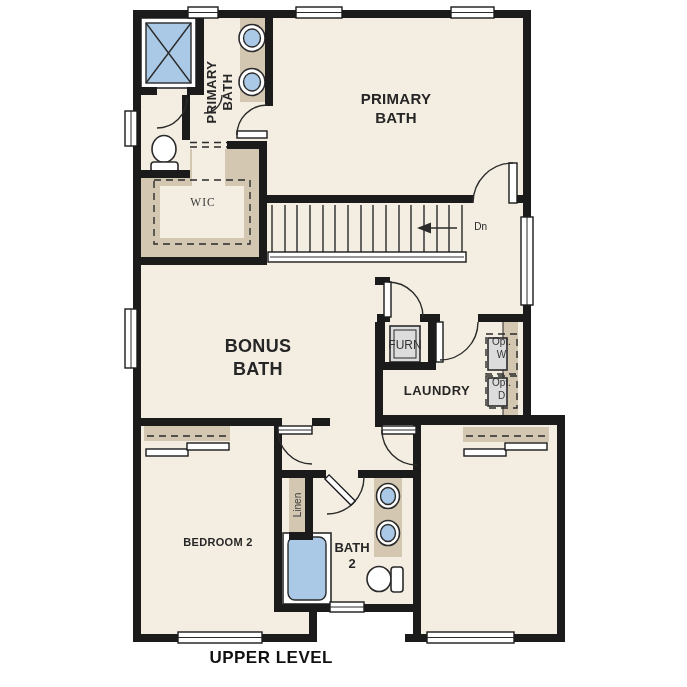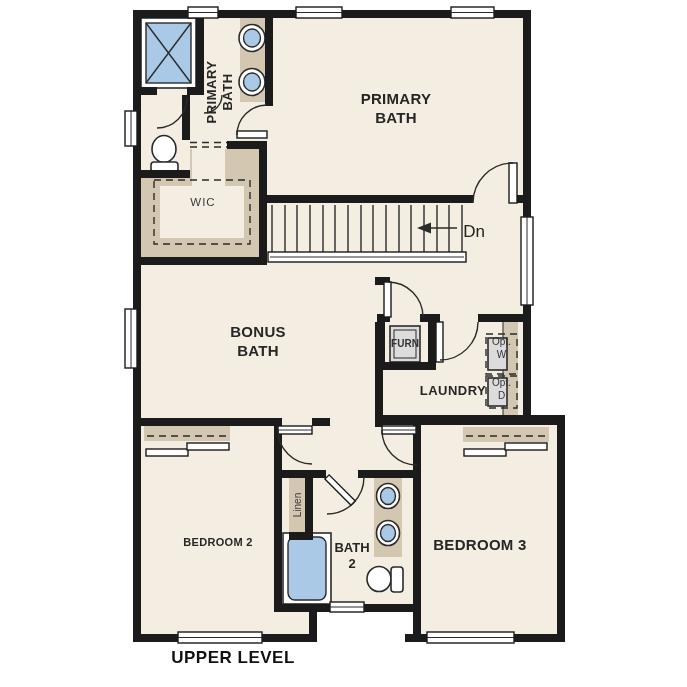--- a/index.html
+++ b/index.html
@@ -20,32 +20,32 @@
   .ln{stroke:var(--line);stroke-width:1.4;fill:none;}
   .thin{stroke:var(--line);stroke-width:1;fill:none;}
   .dash{stroke:var(--line);stroke-width:1.4;fill:none;stroke-dasharray:7 5;}
   .fill-line{fill:var(--line);}
   .lbl{position:absolute;color:var(--label);text-align:center;line-height:1.25;}
   .b{font-weight:bold;}
   .rot{display:flex;align-items:center;justify-content:center;flex-direction:column;transform:rotate(-90deg);}
   .lbl span{display:block;}
   #lbl-primary-bath{left:180px;top:50px;width:80px;height:84px;font-size:13px;letter-spacing:.5px;}
   #lbl-primary-suite{left:336px;top:90px;width:120px;font-size:15px;letter-spacing:.3px;}
-  #lbl-wic{left:182px;top:195px;width:42px;font-size:11.5px;letter-spacing:1px;color:#3a3a3a;}
-  #lbl-dn{left:461px;top:221px;width:26px;font-size:17px;text-align:center;color:#222;}
-  #lbl-bonus{left:198px;top:323px;width:120px;font-size:15px;letter-spacing:.3px;}
-  #lbl-furn{left:384px;top:338px;width:42px;font-size:10px;font-weight:700;color:#333;}
-  #lbl-laundry{left:397px;top:383px;width:80px;font-size:13px;letter-spacing:.5px;margin-left:16px;}
+  #lbl-wic{left:182px;top:195px;width:42px;font-size:11.5px;letter-spacing:1px;color:#3a3a3a;font-family:Liberation Serif, serif;}
+  #lbl-dn{left:461px;top:221px;width:26px;font-size:10px;text-align:right;color:#222;}
+  #lbl-bonus{left:198px;top:335px;width:120px;font-size:18px;letter-spacing:.3px;}
+  #lbl-furn{left:384px;top:338px;width:42px;font-size:12px;font-weight:400;color:#333;}
+  #lbl-laundry{left:397px;top:383px;width:80px;font-size:13px;letter-spacing:.5px;}
   #lbl-optw{left:486px;top:335px;width:31px;font-size:10px;color:#333;line-height:1.3;}
   #lbl-optd{left:486px;top:376px;width:31px;font-size:10px;color:#333;line-height:1.3;}
   #lbl-bed2{left:148px;top:536px;width:140px;font-size:11px;letter-spacing:.3px;}
   #lbl-linen{left:268px;top:475px;width:60px;height:60px;font-size:10px;font-weight:500;color:#3a3a3a;}
   #lbl-bath2{left:322px;top:540px;width:60px;font-size:13px;line-height:1.2;}
   #lbl-bed3{left:410px;top:536px;width:140px;font-size:15px;letter-spacing:.3px;}
-  #lbl-title{left:133px;top:647px;width:200px;font-size:17px;letter-spacing:.5px;text-align:center;color:#111;}
+  #lbl-title{left:133px;top:647px;width:200px;font-size:17px;letter-spacing:.5px;text-align:right;color:#111;}
 </style>
 </head>
 <body>
 
 <div id="canvas">
   <svg id="plan-svg" width="687" height="687" viewBox="0 0 687 687">
 
     <g>
       <rect class="floor" x="137" y="14" width="390" height="409"></rect>
       <rect class="floor" x="137" y="423" width="176" height="215"></rect>
@@ -229,15 +229,14 @@
   <div class="lbl" id="lbl-optd">
     <span>Opt.</span>
     <span>D</span>
   </div>
   <div class="lbl b" id="lbl-bed2">BEDROOM 2</div>
   <div class="lbl rot" id="lbl-linen">Linen</div>
   <div class="lbl b" id="lbl-bath2">
     <span>BATH</span>
     <span>2</span>
   </div>
-  <div class="lbl b" id="lbl-bed3">BEDROOM 3</div>
   <div class="lbl b" id="lbl-title">UPPER LEVEL</div>
 </div>
 
 </body></html>

